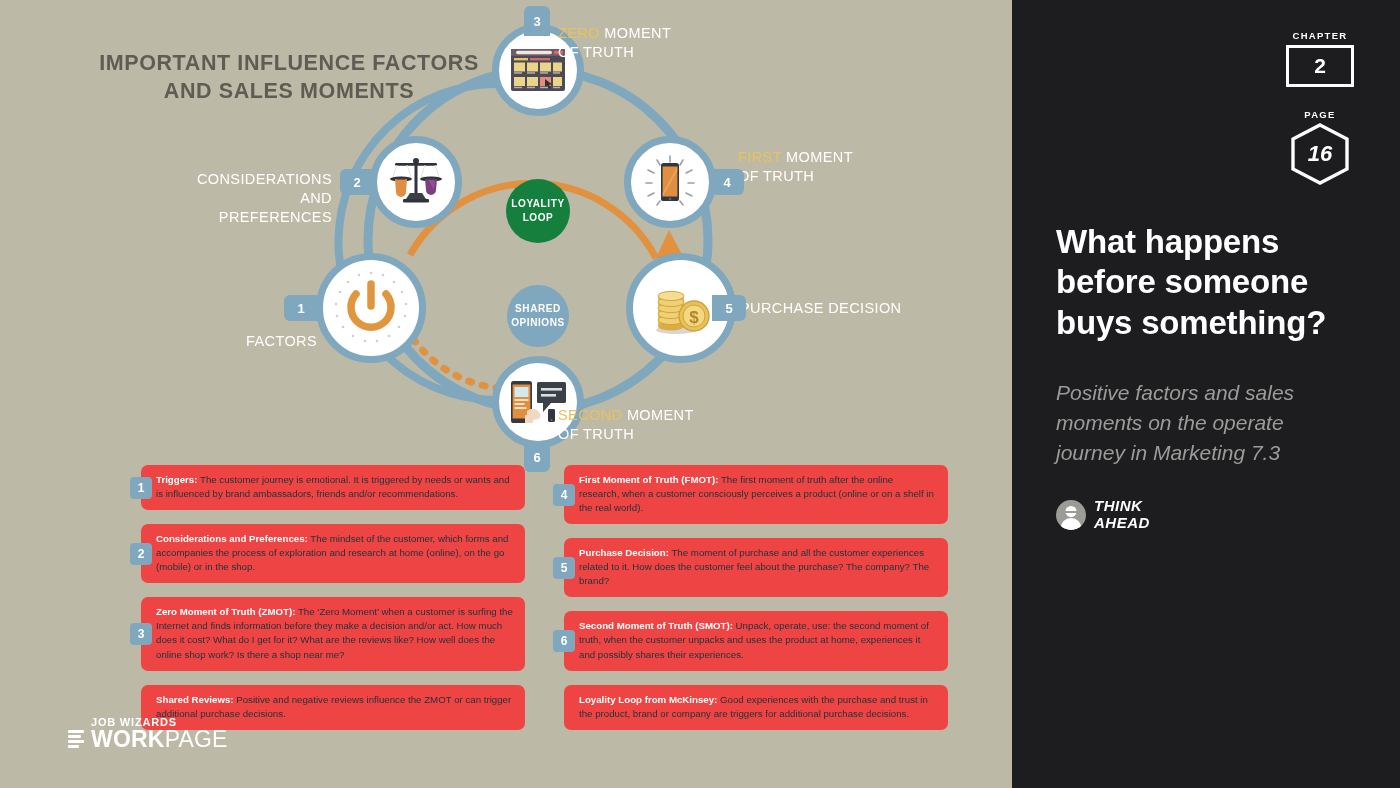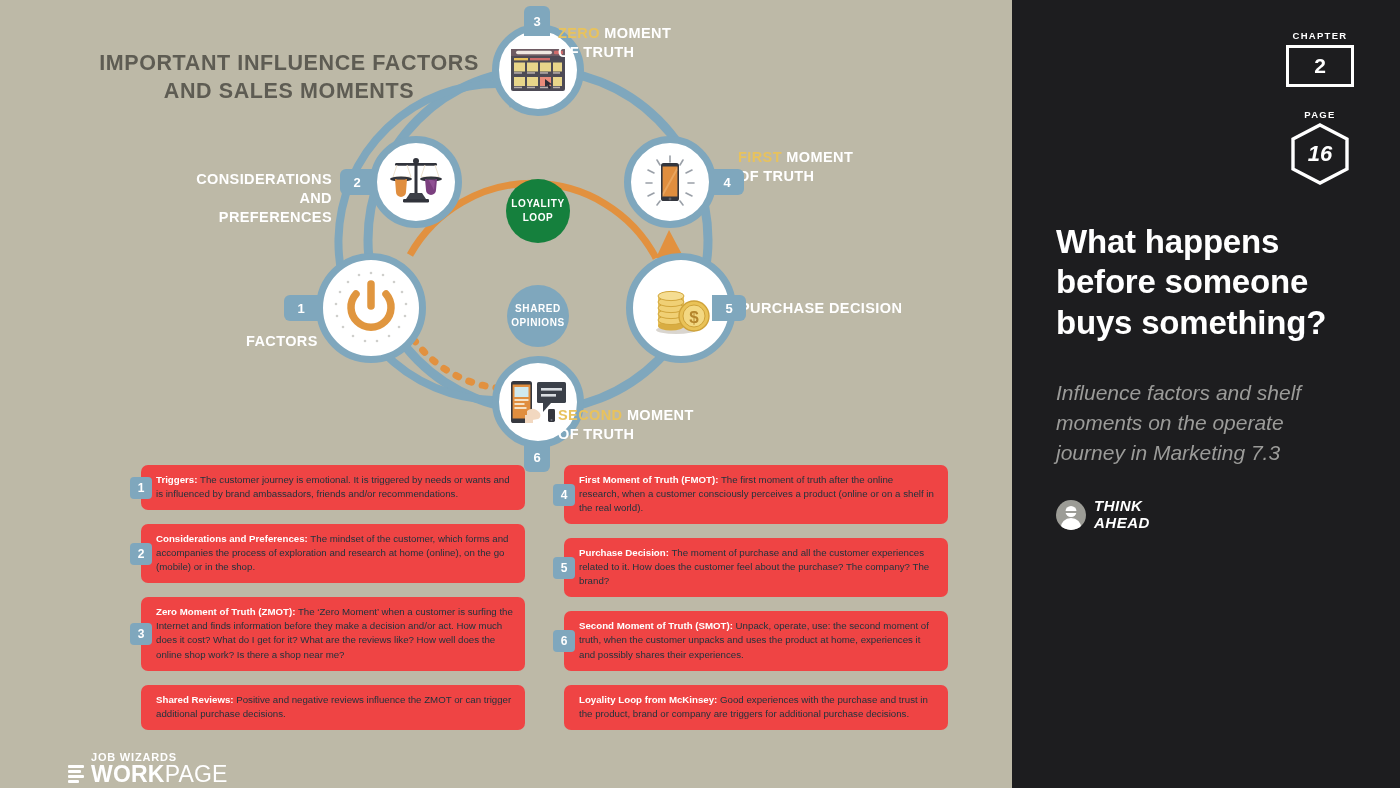--- a/index.html
+++ b/index.html
@@ -47,21 +47,21 @@
     font-size:13px;font-weight:bold;
     display:flex;align-items:center;justify-content:center;
     width:34px;height:26px;border-radius:6px;z-index:1;
   }
   .badge.left{border-top-right-radius:0;border-bottom-right-radius:0;}
   .badge.right{border-top-left-radius:0;border-bottom-left-radius:0;}
   .badge.bottom{width:26px;height:30px;border-top-left-radius:0;border-top-right-radius:0;}
   .badge.top{width:26px;height:30px;border-bottom-left-radius:0;border-bottom-right-radius:0;}
 
   .node-label{
-    position:absolute;color:#ffffff;font-size:14.5px;font-weight:bold;
+    position:absolute;color:#ffffff;font-size:14.5px;font-weight:normal;
     line-height:1.3;letter-spacing:.4px;
   }
   .node-label .hl{color:#e8c25c;}
 
   .center-pill{
     position:absolute;border-radius:50%;
     display:flex;flex-direction:column;align-items:center;justify-content:center;
     color:#ffffff;font-size:10px;font-weight:bold;letter-spacing:.6px;line-height:1.45;
     text-align:center;
   }
@@ -87,21 +87,21 @@
   .legend-box b{color:#ffffff;font-weight:bold;}
   .legend-item.noNum .legend-box{margin-left:11px;}
 
   
   .wb-logo{position:absolute;left:68px;top:716px;display:flex;align-items:flex-end;gap:7px;}
   .wb-mark{display:flex;flex-direction:column;gap:2px;margin-bottom:3px;}
   .wb-mark i{display:block;width:16px;height:3px;background:#ffffff;border-radius:1px;}
   .wb-mark i:nth-child(2){width:13px;}
   .wb-mark i:nth-child(3){width:16px;}
   .wb-mark i:nth-child(4){width:11px;}
-  .wb-top{color:#ffffff;font-size:11px;font-weight:bold;letter-spacing:.8px;line-height:1.1;margin-top:35px;}
+  .wb-top{color:#ffffff;font-size:11px;font-weight:bold;letter-spacing:.8px;line-height:1.1;}
   .wb-bot{font-size:23px;line-height:1;letter-spacing:.2px;}
   .wb-bot .b1{color:#ffffff;font-weight:bold;}
   .wb-bot .b2{color:#ffffff;font-weight:300;}
 
   
   .chapter-wrap{position:absolute;right:26px;top:30px;text-align:center;width:108px;}
   .cp-label{color:#ffffff;font-size:9.5px;font-weight:bold;letter-spacing:1.3px;margin-bottom:4px;}
   .cp-rect{
     margin:0 auto;width:62px;height:36px;border:3px solid #ffffff;
     display:flex;align-items:center;justify-content:center;
@@ -414,21 +414,21 @@
     </div>
   </div>
 
   <div class="r-title">
     <div>What happens</div>
     <div>before someone</div>
     <div>buys something?</div>
   </div>
 
   <div class="r-sub">
-    <div>Influence factors and shelf</div>
+    <div>Positive factors and sales</div>
     <div>moments on the operate</div>
     <div>journey in Marketing 7.3</div>
   </div>
 
   <div class="think-ahead">
     <span class="ta-icon">
       <span class="head"></span>
         <span class="bar"></span>
         <span class="body"></span>
     </span>

